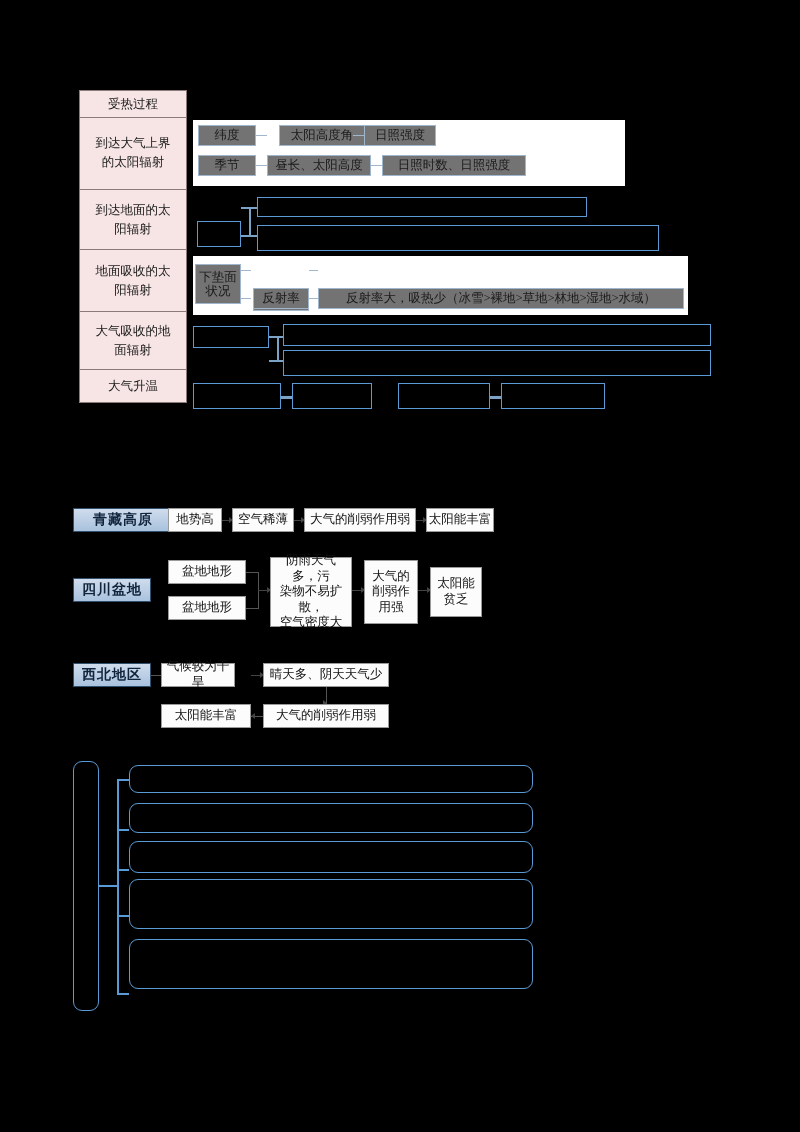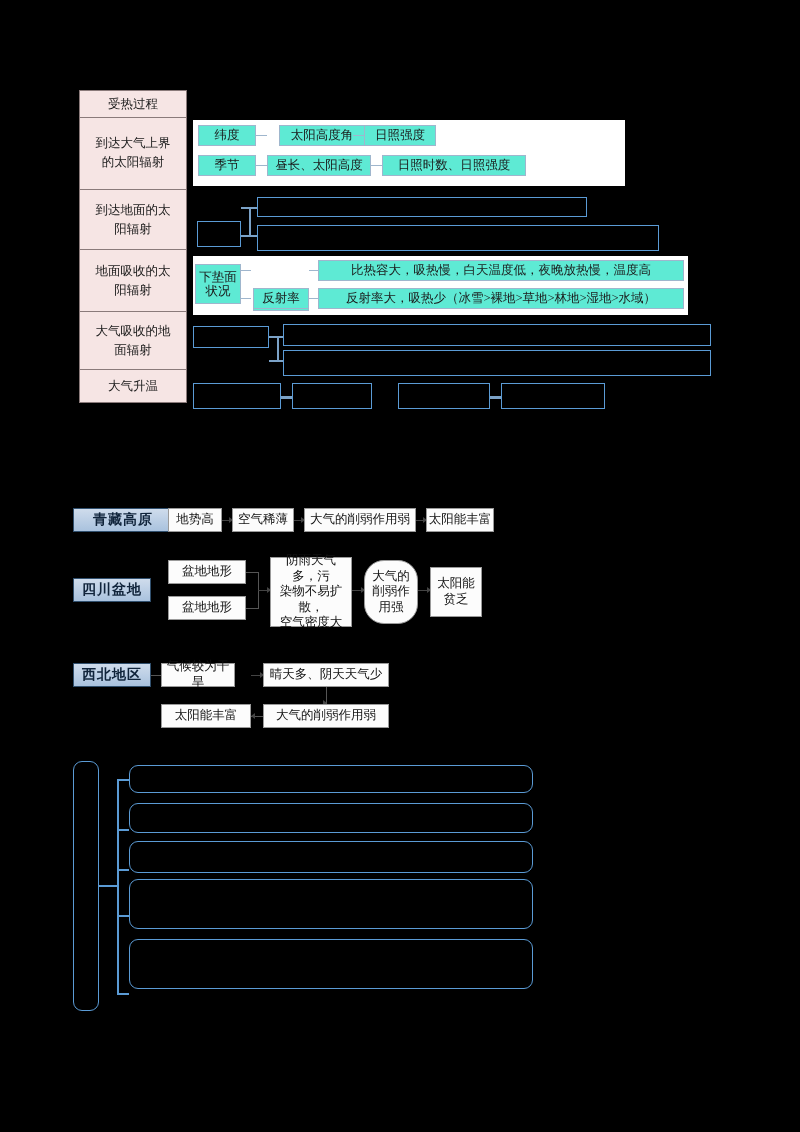--- a/index.html
+++ b/index.html
@@ -4,21 +4,21 @@
 <style>
   html,body{margin:0;padding:0;background:#000;}
   body{
     width:800px;height:1132px;position:relative;overflow:hidden;
     font-family:"Liberation Serif","DejaVu Serif",serif;
     color:#1a1a1a;
   }
 
   
   .node{
-    border:1px solid #9fb6cd;background:#5eead4;color:#1a1a1a;
+    border:1px solid #9fb6cd;background:#737373;color:#1a1a1a;
     display:flex;align-items:center;justify-content:center;
     text-align:center;line-height:1.15;box-sizing:border-box;
     white-space:nowrap;
   }
   .redact{background:#000;border-color:#5b9bd5;color:transparent;}
   .conn{position:absolute;background:#9fb6cd;}
   .conn.h{height:1px;}
   .conn.v{width:1px;}
 
   
@@ -134,21 +134,20 @@
 
 <div class="pane" id="pane-c">
   <div class="node abs" style="left:2px;top:8px;width:46px;height:40px;font-size:12.5px;flex-direction:column;">
     <span>下垫面</span>
     <span>状况</span>
   </div>
   <span class="conn h abs" style="left:48px;top:14px;width:10px;"></span>
   <span class="conn h abs" style="left:48px;top:42px;width:10px;"></span>
   <div class="node n-sm abs" style="left:60px;top:4px;width:56px;margin-top:30px;">比热容</div>
   <span class="conn h abs" style="left:116px;top:14px;width:9px;"></span>
-  <div class="node n-sm abs" style="left:125px;top:4px;width:366px;">比热容大，吸热慢，白天温度低，夜晚放热慢，温度高</div>
   <div class="node n-sm abs" style="left:60px;top:32px;width:56px;">反射率</div>
   <span class="conn h abs" style="left:116px;top:42px;width:9px;"></span>
   <div class="node n-sm abs" style="left:125px;top:32px;width:366px;">反射率大，吸热少（冰雪&gt;裸地&gt;草地&gt;林地&gt;湿地&gt;水域）</div>
 </div>
 
 <div class="pane" id="pane-d">
   <div class="node redact abs" style="left:0px;top:6px;width:76px;height:22px;"></div>
   <span class="conn h abs" style="left:76px;top:16px;width:14px;background:#7ba2c7;height:2px;"></span>
   <span class="conn v abs" style="left:84px;top:16px;height:26px;background:#7ba2c7;width:2px;"></span>
   <span class="conn h abs" style="left:76px;top:40px;width:14px;background:#7ba2c7;height:2px;"></span>
@@ -183,21 +182,21 @@
 <span class="plainline" style="left:246px;top:608px;width:12px;height:1px;"></span>
 <span class="plainline" style="left:258px;top:572px;width:1px;height:37px;"></span>
 <span class="arrow" style="left:258px;top:590px;width:12px;"></span>
 
 <div class="gnode wrap" style="left:270px;top:557px;width:82px;height:70px;flex-direction:column;justify-content:center;">
   <span>阴雨天气多，污</span>
   <span>染物不易扩散，</span>
   <span>空气密度大</span>
 </div>
 <span class="arrow" style="left:352px;top:590px;width:12px;"></span>
-<div class="gnode wrap" style="left:364px;top:560px;width:54px;height:64px;flex-direction:column;justify-content:center;border-radius:20px;">
+<div class="gnode wrap" style="left:364px;top:560px;width:54px;height:64px;flex-direction:column;justify-content:center;">
   <span>大气的</span>
   <span>削弱作</span>
   <span>用强</span>
 </div>
 <span class="arrow" style="left:418px;top:590px;width:12px;"></span>
 <div class="gnode wrap" style="left:430px;top:567px;width:52px;height:50px;flex-direction:column;justify-content:center;">
   <span>太阳能</span>
   <span>贫乏</span>
 </div>
 

